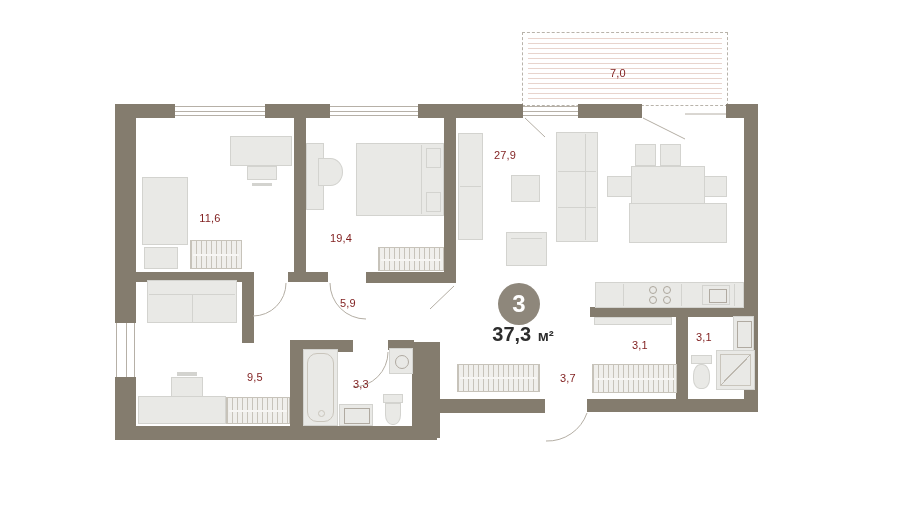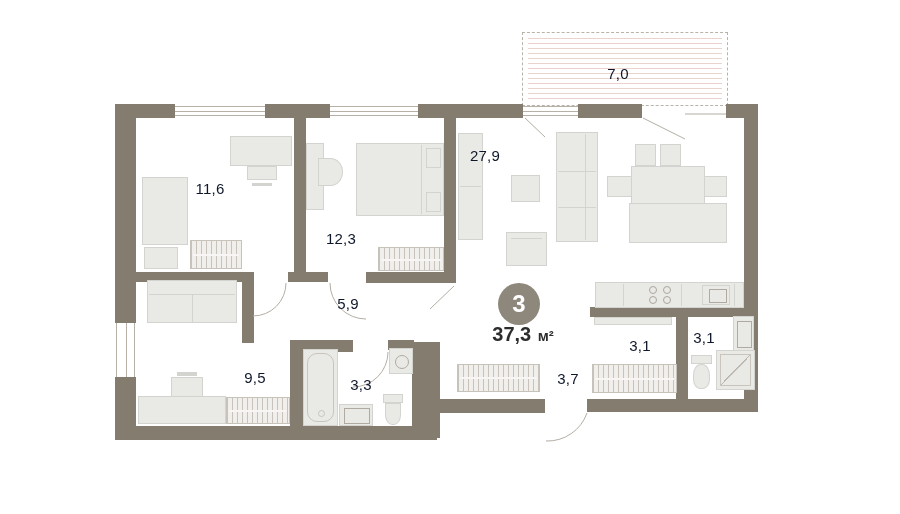--- a/index.html
+++ b/index.html
@@ -8,21 +8,21 @@
   .wall{position:absolute;background:#847c6e;}
   .furn{position:absolute;background:#e9e9e6;border:1px solid #d3d3cf;box-sizing:border-box;}
   .thin{position:absolute;background:#d3d3cf;}
   .ward{position:absolute;box-sizing:border-box;border:1px solid #c7c3ba;
         background:repeating-linear-gradient(90deg,#c7c3ba 0 1px,#f0efec 1px 5px);}
   .wardmid{position:absolute;left:2px;right:2px;top:48%;height:2px;background:#f7f6f4;}
   .winH{position:absolute;background:#ffffff;border-top:1px solid #b6b0a7;border-bottom:1px solid #b6b0a7;box-sizing:border-box;}
   .winH .mid{position:absolute;left:0;right:0;top:50%;height:1px;background:#b6b0a7;}
   .winV{position:absolute;background:#ffffff;border-left:1px solid #b6b0a7;border-right:1px solid #b6b0a7;box-sizing:border-box;}
   .winV .mid{position:absolute;top:0;bottom:0;left:50%;width:1px;background:#b6b0a7;}
-  .lbl{position:absolute;transform:translate(-50%,-50%);font-size:15px;color:#0f172a;
+  .lbl{position:absolute;transform:translate(-50%,-50%);font-size:11px;color:#7f1d1d;
        letter-spacing:.2px;white-space:nowrap;z-index:6;}
   .balcony{position:absolute;left:522px;top:32px;width:206px;height:74px;
            border:1px dashed #b8b3aa;box-sizing:border-box;background:#fff;}
   .balhatch{position:absolute;left:5px;right:5px;top:5px;bottom:2px;
             background:repeating-linear-gradient(180deg,#e8d4cd 0 1px,#ffffff 1px 5px);}
   .badge{position:absolute;left:498px;top:283px;width:42px;height:42px;border-radius:50%;
          background:#8e877b;display:flex;align-items:center;justify-content:center;z-index:6;}
   .badge span{color:#ffffff;font-size:24px;font-weight:bold;}
   .area{position:absolute;left:523px;top:334px;transform:translate(-50%,-50%);z-index:6;
         color:#2d2d2d;white-space:nowrap;}
@@ -184,23 +184,23 @@
   </div>
   <div style="position:absolute;left:691px;top:355px;width:21px;height:36px">
     <div class="furn" style="left:0;top:0;width:21px;height:9px"></div>
     <div class="furn" style="left:2px;top:9px;width:17px;height:25px;border-radius:45% 45% 40% 40%"></div>
   </div>
   <div class="furn" style="left:716px;top:350px;width:39px;height:40px">
     <div style="position:absolute;left:3px;top:3px;right:3px;bottom:3px;border:1px solid #c9c5bc;
                 background:linear-gradient(to bottom right,transparent 48.5%,#bdb8af 48.5%,#bdb8af 51.5%,transparent 51.5%)"></div>
   </div>
 
-  <div class="lbl" style="left:210px;top:188px">11,6</div>
-  <div class="lbl" style="left:341px;top:238px">12,3</div>
-  <div class="lbl" style="left:485px;top:155px">27,9</div>
+  <div class="lbl" style="left:210px;top:218px">11,6</div>
+  <div class="lbl" style="left:341px;top:238px">19,4</div>
+  <div class="lbl" style="left:505px;top:155px">27,9</div>
   <div class="lbl" style="left:618px;top:73px">7,0</div>
   <div class="lbl" style="left:348px;top:303px">5,9</div>
   <div class="lbl" style="left:255px;top:377px">9,5</div>
   <div class="lbl" style="left:361px;top:384px">3,3</div>
   <div class="lbl" style="left:568px;top:378px">3,7</div>
   <div class="lbl" style="left:640px;top:345px">3,1</div>
   <div class="lbl" style="left:704px;top:337px">3,1</div>
 
   <div class="badge">
     <span>3</span>

